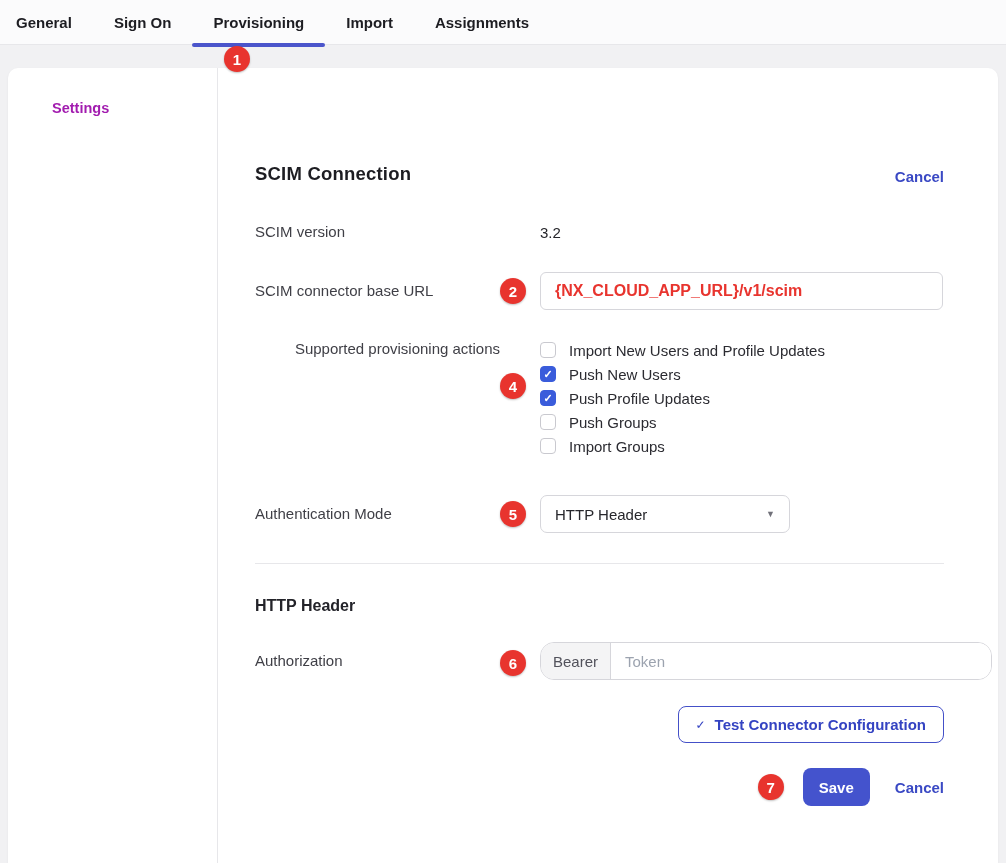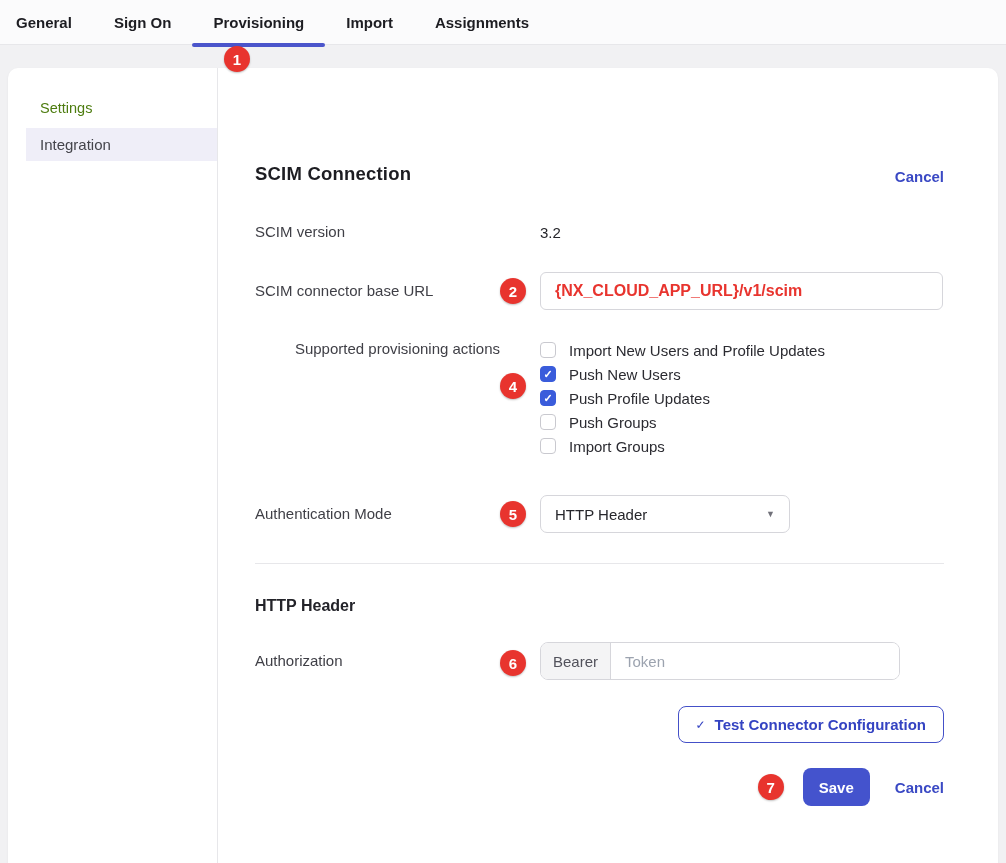--- a/index.html
+++ b/index.html
@@ -30,21 +30,21 @@
        font-size:15px;font-weight:700;display:flex;align-items:center;justify-content:center;
        box-shadow:0 1px 2px rgba(0,0,0,.25);}
   .badge-tab{position:absolute;left:224px;top:46px;z-index:5;}
 
   
   .card{position:absolute;left:8px;right:8px;top:68px;bottom:0;background:#fff;
         border-radius:10px 10px 0 0;display:flex;box-shadow:0 1px 3px rgba(0,0,0,.05);}
 
   
   .sidebar{width:210px;border-right:1px solid var(--divider);padding-top:32px;flex-shrink:0;}
-  .sidebar-heading{margin-left:32px;font-size:14.5px;font-weight:400;color:#4d7c0f;margin-bottom:12px;}
+  .sidebar-heading{margin-left:44px;font-size:14.5px;font-weight:700;color:#a21caf;margin-bottom:12px;}
   .sidebar-item{margin-left:18px;padding:8px 0 8px 14px;font-size:15px;color:#44444b;cursor:pointer;}
   .sidebar-item.active{background:#efeef8;}
 
   
   .main{flex:1;padding:95px 54px 0 37px;}
   .panel-head{display:flex;justify-content:space-between;align-items:flex-end;}
   .panel-title{font-size:18.5px;font-weight:700;color:#1d1d22;letter-spacing:.2px;}
   .link{font-size:15px;font-weight:700;color:var(--link);cursor:pointer;}
 
   .form-row{display:flex;}
@@ -79,22 +79,22 @@
   .select{width:250px;height:38px;border:1px solid var(--border);border-radius:7px;
       display:flex;align-items:center;justify-content:space-between;padding:0 14px;
       font-size:15px;color:#26262b;cursor:pointer;background:#fff;}
   .caret{font-size:9px;color:#71717a;}
 
   .divider{border:none;border-top:1px solid var(--divider);margin-top:30px;}
 
   .section-heading{margin-top:33px;font-size:16px;font-weight:700;color:#232329;}
 
   .row-authz{margin-top:27px;}
-  .input-group{display:flex;width:360px;height:38px;border:1px solid var(--border);
-      border-radius:8px;overflow:hidden;background:#fff;}
+  .input-group{display:flex;width:452px;height:38px;border:1px solid var(--border);
+      border-radius:14px;overflow:hidden;background:#fff;}
   .input-prefix{width:70px;background:#f4f4f5;border-right:1px solid var(--border);
       display:flex;align-items:center;justify-content:center;font-size:15px;color:#52525b;}
   .input-group input{flex:1;border:none;outline:none;padding:0 14px;font-size:15px;color:#26262b;}
   .input-group input::placeholder{color:var(--muted);}
 
   .row-test{margin-top:26px;display:flex;justify-content:flex-end;}
   .test-btn{display:flex;align-items:center;gap:9px;border:1px solid #4450c8;background:#fff;
       color:#3443c2;font-size:15px;font-weight:700;padding:0 17px;height:37px;border-radius:8px;
       cursor:pointer;}
   .test-btn .check-icon{font-size:12px;font-weight:400;}
@@ -114,21 +114,20 @@
   <div class="tab active">Provisioning</div>
   <div class="tab">Import</div>
   <div class="tab">Assignments</div>
 </nav>
 <div class="num-badge badge-tab">1</div>
 
 <div class="card">
 
   <aside class="sidebar">
     <div class="sidebar-heading">Settings</div>
-    <div class="sidebar-item active">Integration</div>
   </aside>
 
   <section class="main">
 
     <div class="panel-head">
       <h1 class="panel-title">SCIM Connection</h1>
       <span class="link">Cancel</span>
     </div>
 
     <div class="form-row row-version">

